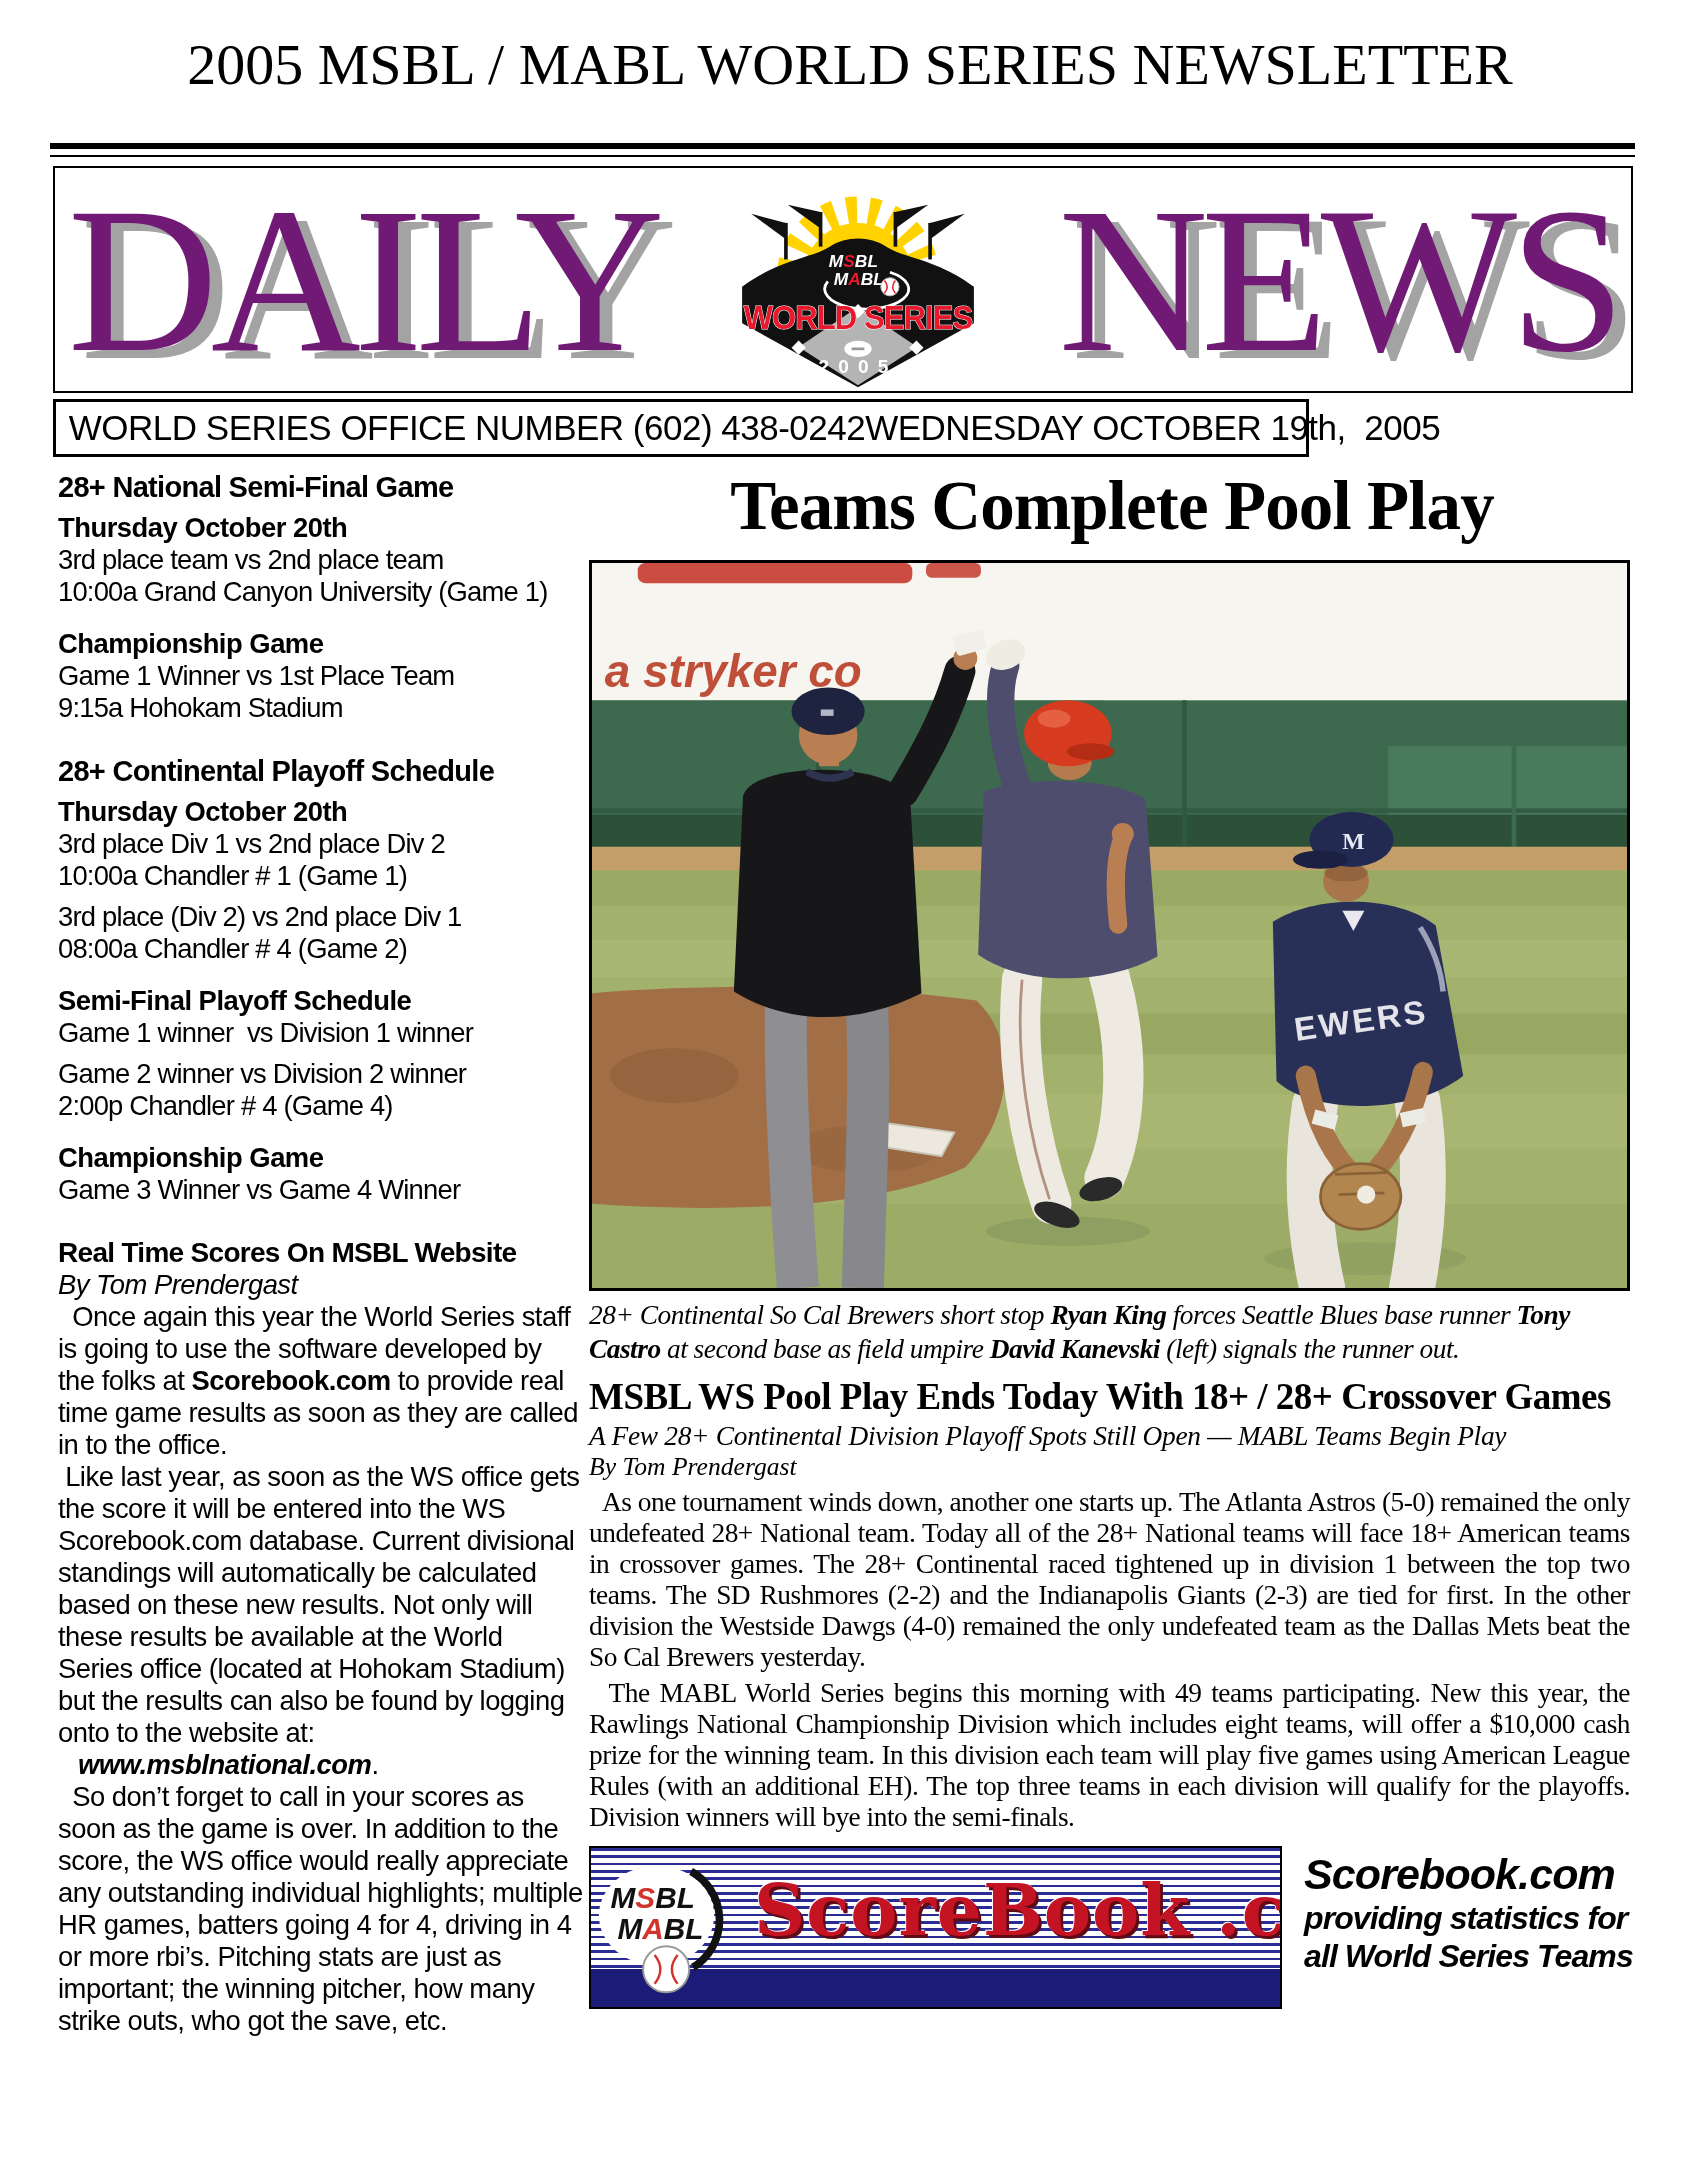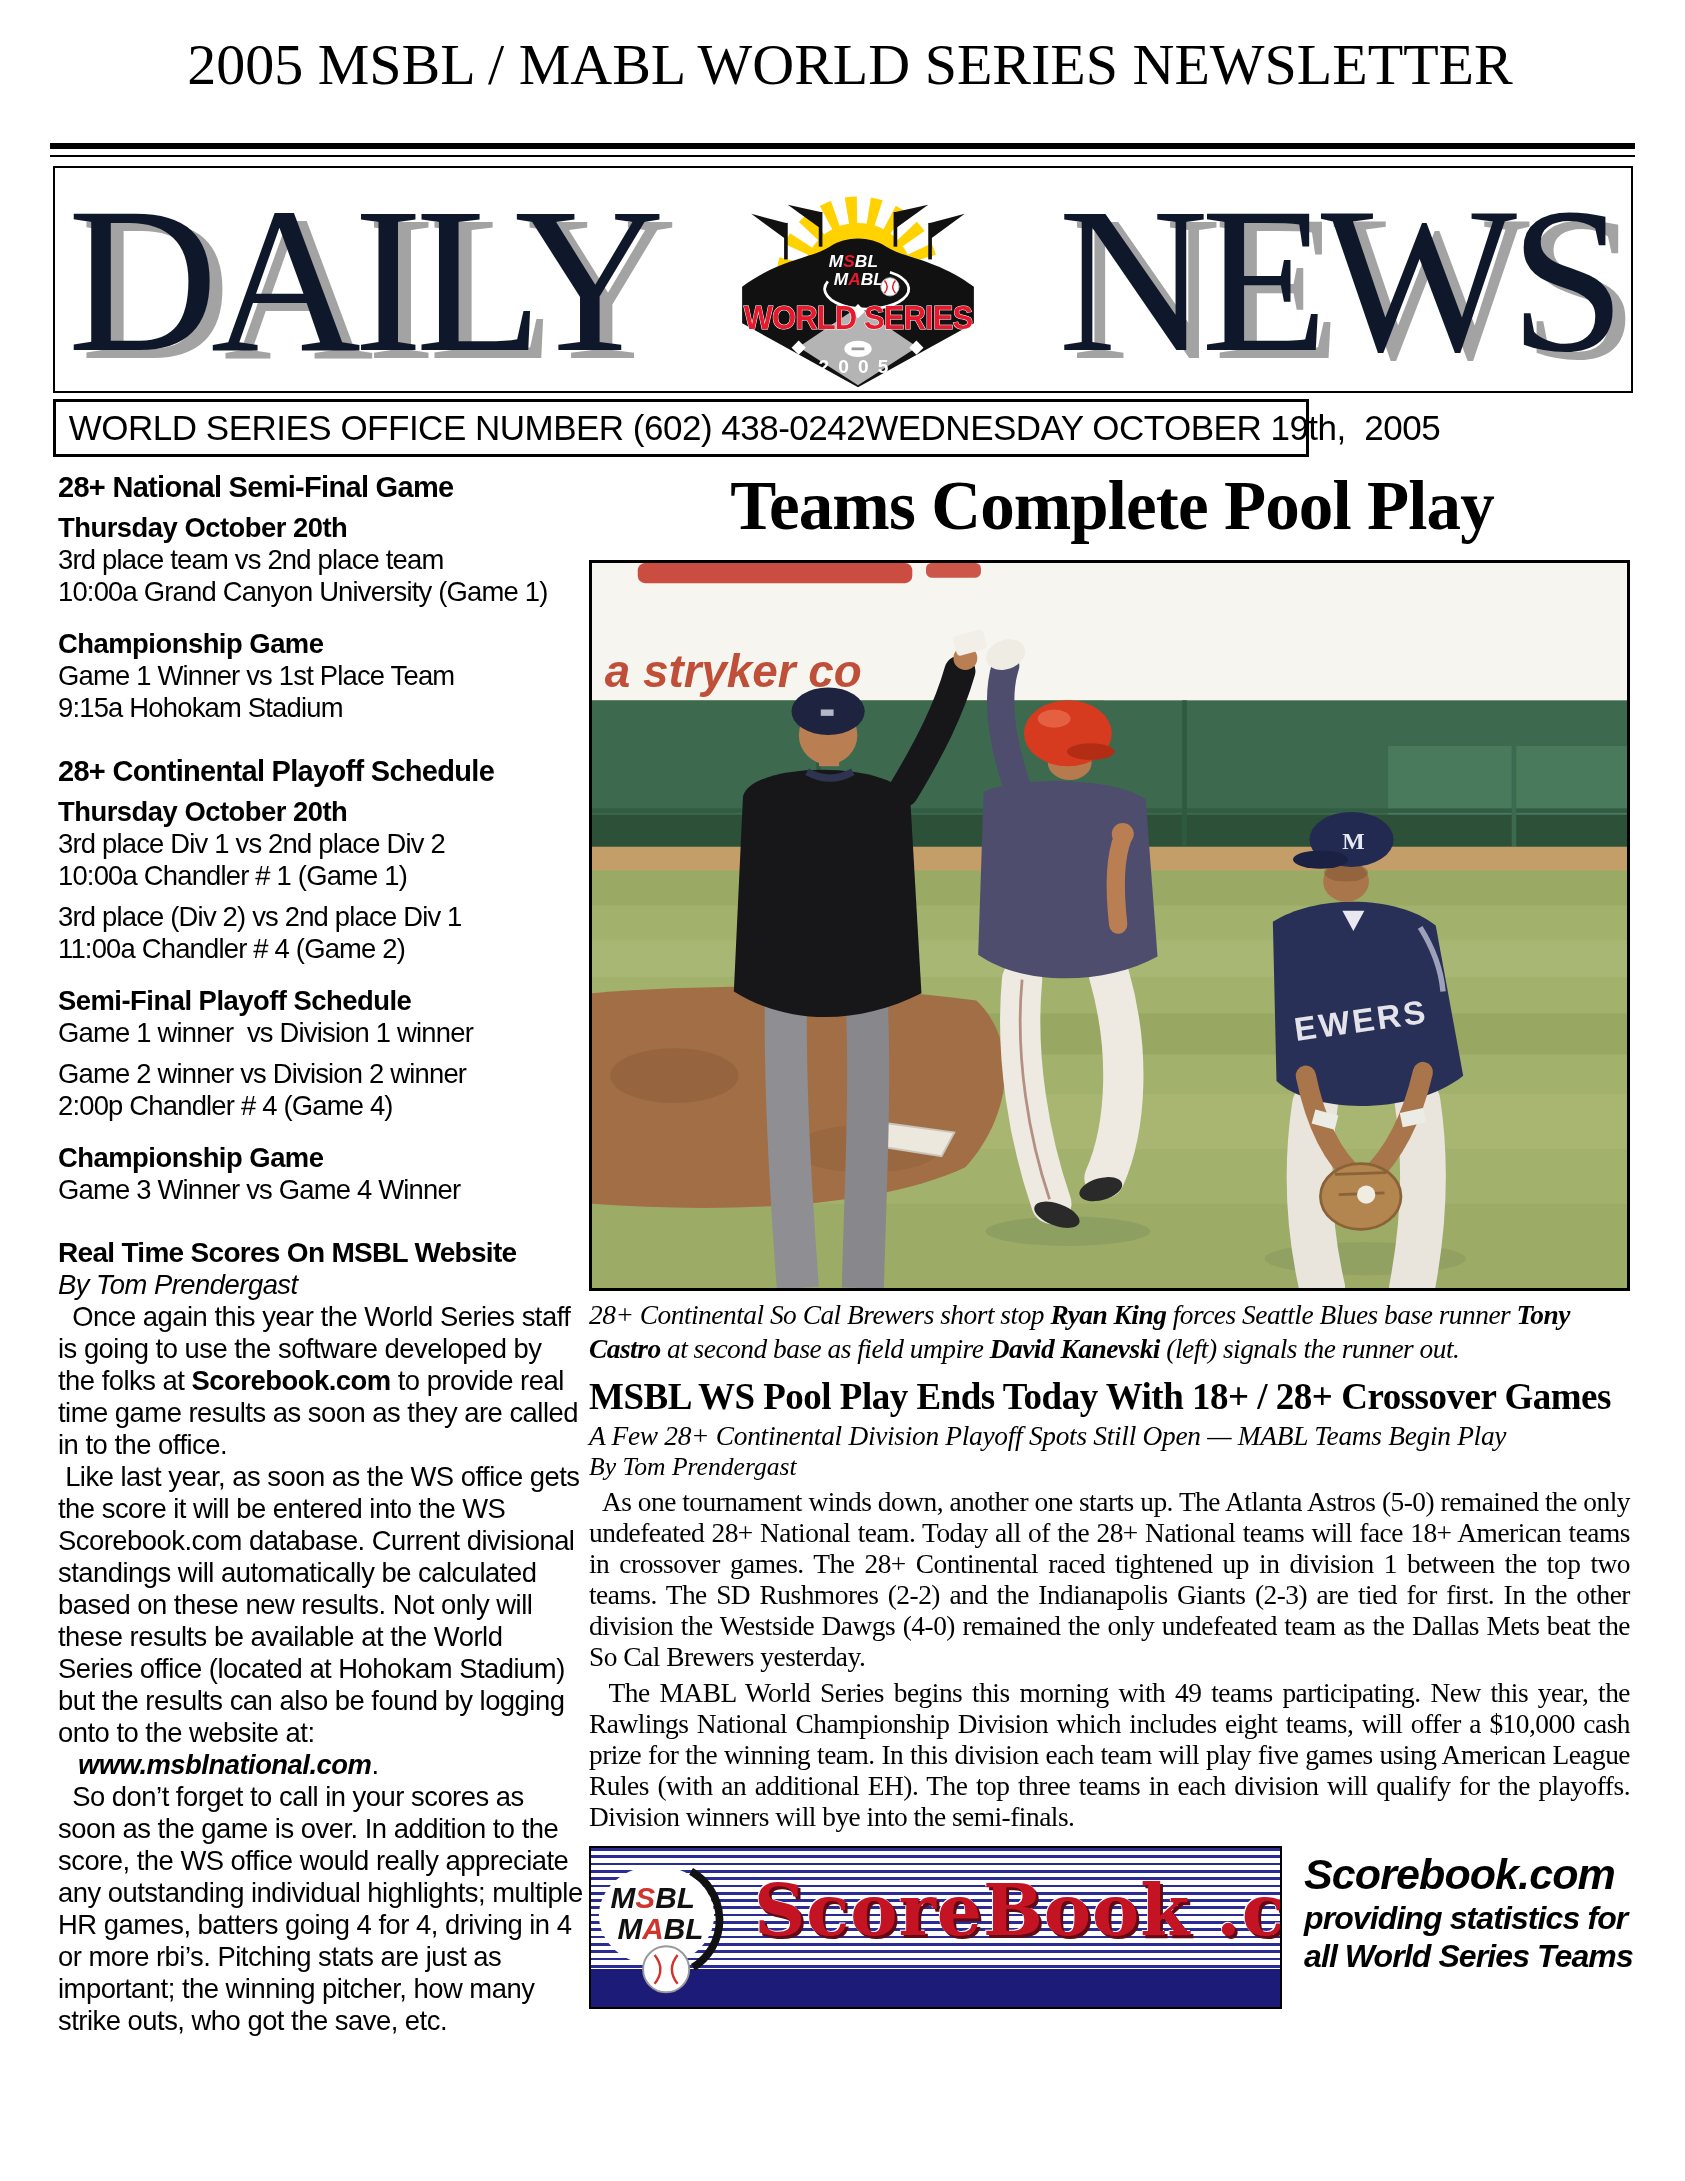--- a/index.html
+++ b/index.html
@@ -21,21 +21,21 @@
 
   
   #masthead {
     position:absolute; top:166px; left:53px; width:1580px; height:227px;
     border:2.7px solid #000; background:#fff;
     display:flex; align-items:center; justify-content:space-between;
     padding:0 12.8px;
   }
   .mast-word {
     font-family:"Liberation Serif", serif; font-size:208px; line-height:1;
-    letter-spacing:-7.3px; color:#0f172a;
+    letter-spacing:-7.3px; color:#701a75;
     text-shadow:12.8px 8.2px 0 #a3a3a3;
     white-space:nowrap;
   }
   #mast-logo { width:258px; height:219px; flex:0 0 auto; }
 
   
   #info-bar {
     position:absolute; top:399px; left:53px; width:1256px; height:58px;
     border:3.7px solid #000; background:#fff;
     display:flex; align-items:center; justify-content:space-between;
@@ -182,21 +182,21 @@
   <div class="sched-line">10:00a Grand Canyon University (Game 1)</div>
   <div class="lc-day gap-m">Championship Game</div>
   <div class="sched-line">Game 1 Winner vs 1st Place Team</div>
   <div class="sched-line">9:15a Hohokam Stadium</div>
 
   <div class="lc-h gap-l">28+ Continental Playoff Schedule</div>
   <div class="lc-day gap-s">Thursday October 20th</div>
   <div class="sched-line">3rd place Div 1 vs 2nd place Div 2</div>
   <div class="sched-line">10:00a Chandler # 1 (Game 1)</div>
   <div class="sched-line gap-s">3rd place (Div 2) vs 2nd place Div 1</div>
-  <div class="sched-line">11:00a Chandler # 4 (Game 2)</div>
+  <div class="sched-line">08:00a Chandler # 4 (Game 2)</div>
   <div class="lc-day gap-m">Semi-Final Playoff Schedule</div>
   <div class="sched-line">Game 1 winner  vs Division 1 winner</div>
   <div class="sched-line gap-s">Game 2 winner vs Division 2 winner</div>
   <div class="sched-line">2:00p Chandler # 4 (Game 4)</div>
   <div class="lc-day gap-m">Championship Game</div>
   <div class="sched-line">Game 3 Winner vs Game 4 Winner</div>
 
   <div class="lc-h gap-l" style="font-size:28px;">Real Time Scores On MSBL Website</div>
   <div class="lc-byline">By Tom Prendergast</div>
   <p class="lc-p"><span>  Once again this year the World Series staff is going to use the software developed by the folks at </span><span class="b">Scorebook.com</span><span> to provide real time game results as soon as they are called in to the office.</span></p>

